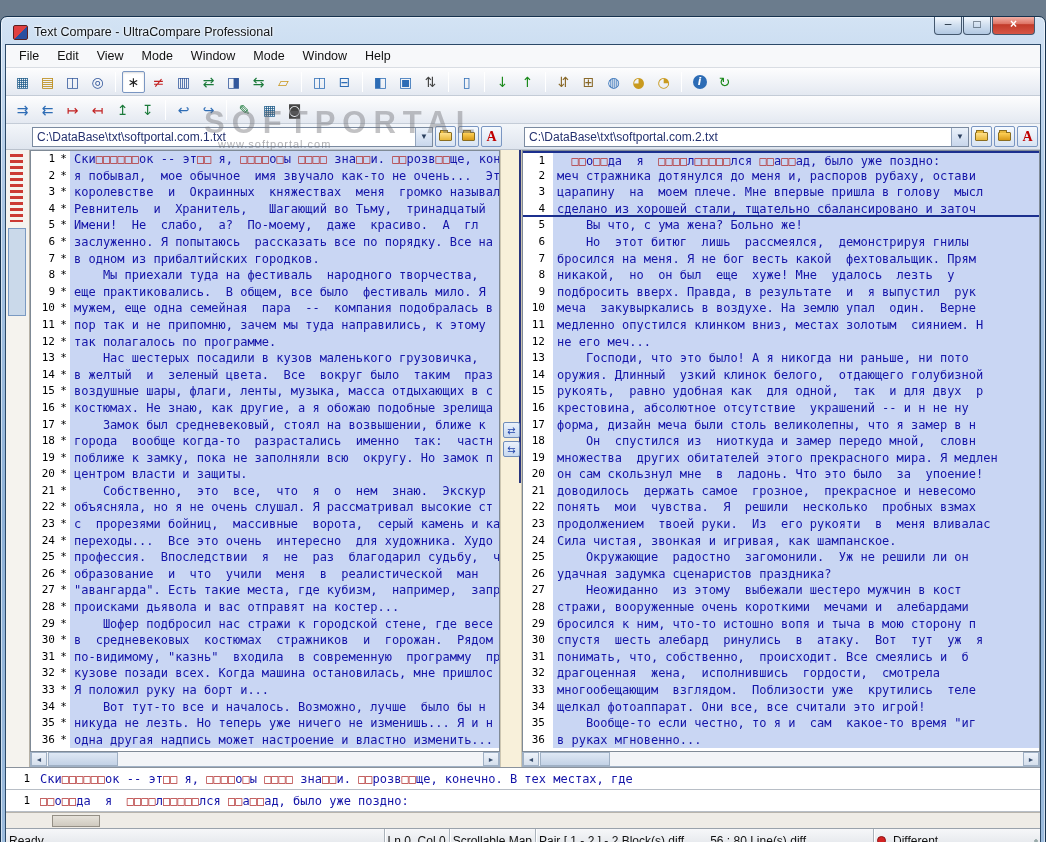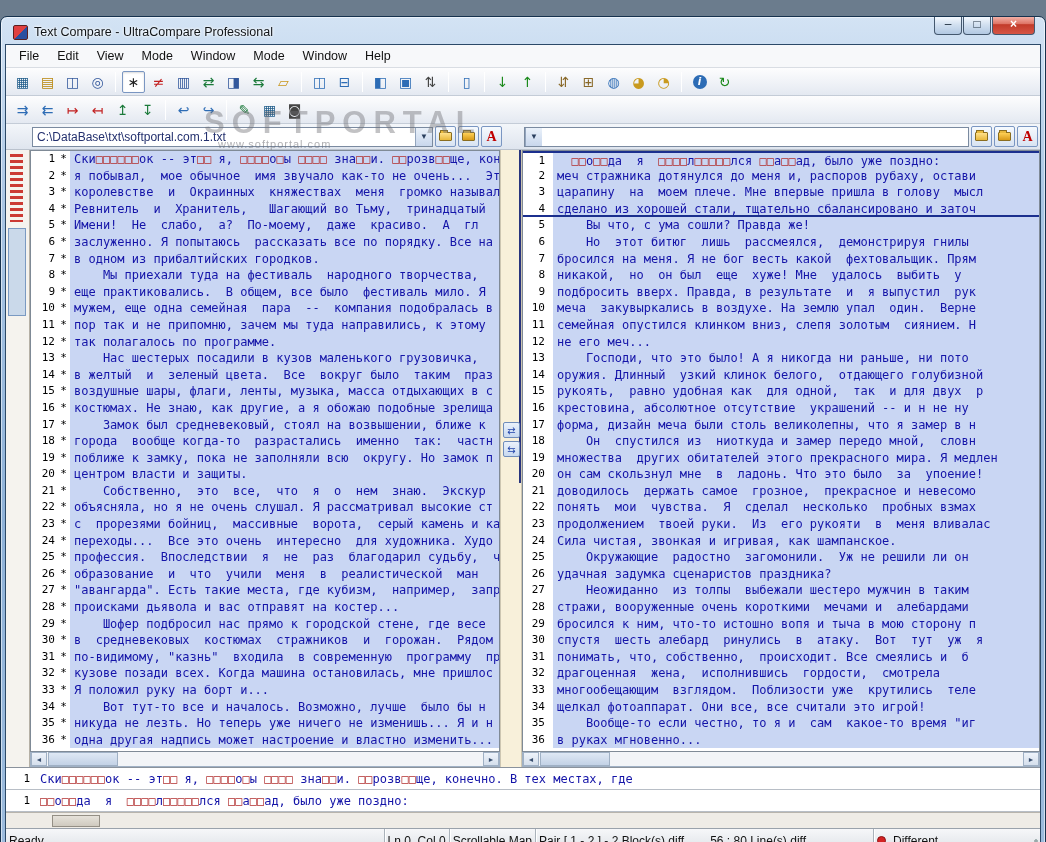--- a/index.html
+++ b/index.html
@@ -273,20 +273,21 @@
         <button class="hbtn">
             <span class="folder-ico dark"></span>
           </button>
         <button class="hbtn abtn">
             <span>A</span>
           </button>
       </div>
       <div class="hdr-mid"></div>
       <div class="hdr-group right">
         <div class="combo">
+          <span class="path">C:\DataBase\txt\softportal.com.2.txt</span>
           <span class="combo-arrow">
               <i>▼</i>
             </span>
         </div>
         <button class="hbtn">
             <span class="folder-ico"></span>
           </button>
         <button class="hbtn">
             <span class="folder-ico dark"></span>
           </button>
@@ -439,21 +440,21 @@
                 <span class="ttext">"авангарда". Есть такие места, где кубизм,  например,  запр</span>
               </div>
               <div class="trow">
                 <span class="num">28</span>
                 <span class="marker">*</span>
                 <span class="ttext">происками дьявола и вас отправят на костер...</span>
               </div>
               <div class="trow">
                 <span class="num">29</span>
                 <span class="marker">*</span>
-                <span class="ttext">    Шофер подбросил нас прямо к городской стене, где весе</span>
+                <span class="ttext">    Шофер подбросил нас стражи к городской стене, где весе</span>
               </div>
               <div class="trow">
                 <span class="num">30</span>
                 <span class="marker">*</span>
                 <span class="ttext">в  средневековых  костюмах  стражников  и  горожан.  Рядом</span>
               </div>
               <div class="trow">
                 <span class="num">31</span>
                 <span class="marker">*</span>
                 <span class="ttext">по-видимому, "казнь"  входила  в современную  программу  пр</span>
@@ -511,45 +512,45 @@
               <div class="trow">
                 <span class="num">3</span>
                 <span class="ttext">царапину  на  моем плече. Мне впервые пришла в голову  мысл</span>
               </div>
               <div class="trow blk-bottom">
                 <span class="num">4</span>
                 <span class="ttext">сделано из хорошей стали, тщательно сбалансировано и заточ</span>
               </div>
               <div class="trow">
                 <span class="num">5</span>
-                <span class="ttext">    Вы что, с ума сошли? Правда же!</span>
+                <span class="ttext">    Вы что, с ума жена? Больно же!</span>
               </div>
               <div class="trow">
                 <span class="num">6</span>
                 <span class="ttext">    Но  этот битюг  лишь  рассмеялся,  демонстрируя гнилы</span>
               </div>
               <div class="trow">
                 <span class="num">7</span>
                 <span class="ttext">бросился на меня. Я не бог весть какой  фехтовальщик. Прям</span>
               </div>
               <div class="trow">
                 <span class="num">8</span>
-                <span class="ttext">никакой,  но  он был  еще  хуже! Мне  удалось  выбить  у</span>
+                <span class="ttext">никакой,  но  он был  еще  хуже! Мне  удалось  лезть  у</span>
               </div>
               <div class="trow">
                 <span class="num">9</span>
                 <span class="ttext">подбросить вверх. Правда, в результате  и  я выпустил  рук</span>
               </div>
               <div class="trow">
                 <span class="num">10</span>
                 <span class="ttext">меча  закувыркались в воздухе. На землю упал  один.  Верне</span>
               </div>
               <div class="trow">
                 <span class="num">11</span>
-                <span class="ttext">семейная опустился клинком вниз, слепя золотым  сиянием. Н</span>
+                <span class="ttext">медленно опустился клинком вниз, местах золотым  сиянием. Н</span>
               </div>
               <div class="trow">
                 <span class="num">12</span>
                 <span class="ttext">не его меч...</span>
               </div>
               <div class="trow">
                 <span class="num">13</span>
                 <span class="ttext">    Господи, что это было! А я никогда ни раньше, ни пото</span>
               </div>
               <div class="trow">
@@ -579,41 +580,41 @@
               <div class="trow">
                 <span class="num">20</span>
                 <span class="ttext">он сам скользнул мне  в  ладонь. Что это было  за  упоение!</span>
               </div>
               <div class="trow">
                 <span class="num">21</span>
                 <span class="ttext">доводилось  держать самое  грозное,  прекрасное и невесомо</span>
               </div>
               <div class="trow">
                 <span class="num">22</span>
-                <span class="ttext">понять  мои  чувства.  Я  сделал  несколько  пробных взмах</span>
+                <span class="ttext">понять  мои  чувства.  Я  решили  несколько  пробных взмах</span>
               </div>
               <div class="trow">
                 <span class="num">23</span>
                 <span class="ttext">продолжением  твоей руки.  Из  его рукояти  в  меня вливалас</span>
               </div>
               <div class="trow">
                 <span class="num">24</span>
                 <span class="ttext">Сила чистая, звонкая и игривая, как шампанское.</span>
               </div>
               <div class="trow">
                 <span class="num">25</span>
                 <span class="ttext">    Окружающие  радостно  загомонили.  Уж не решили ли он</span>
               </div>
               <div class="trow">
                 <span class="num">26</span>
                 <span class="ttext">удачная задумка сценаристов праздника?</span>
               </div>
               <div class="trow">
                 <span class="num">27</span>
-                <span class="ttext">    Неожиданно  из толпы  выбежали шестеро мужчин в таким</span>
+                <span class="ttext">    Неожиданно  из этому  выбежали шестеро мужчин в кост</span>
               </div>
               <div class="trow">
                 <span class="num">28</span>
                 <span class="ttext">стражи, вооруженные очень короткими  мечами и  алебардами</span>
               </div>
               <div class="trow">
                 <span class="num">29</span>
                 <span class="ttext">бросился к ним, что-то истошно вопя и тыча в мою сторону п</span>
               </div>
               <div class="trow">

